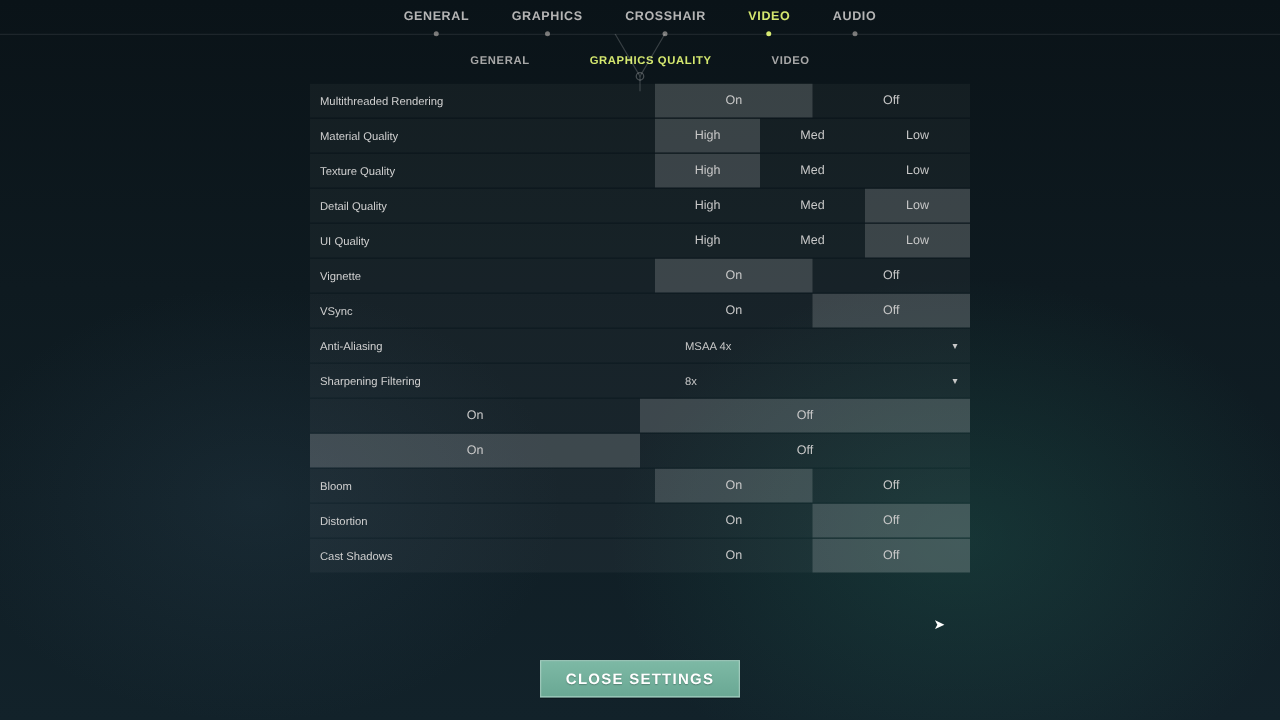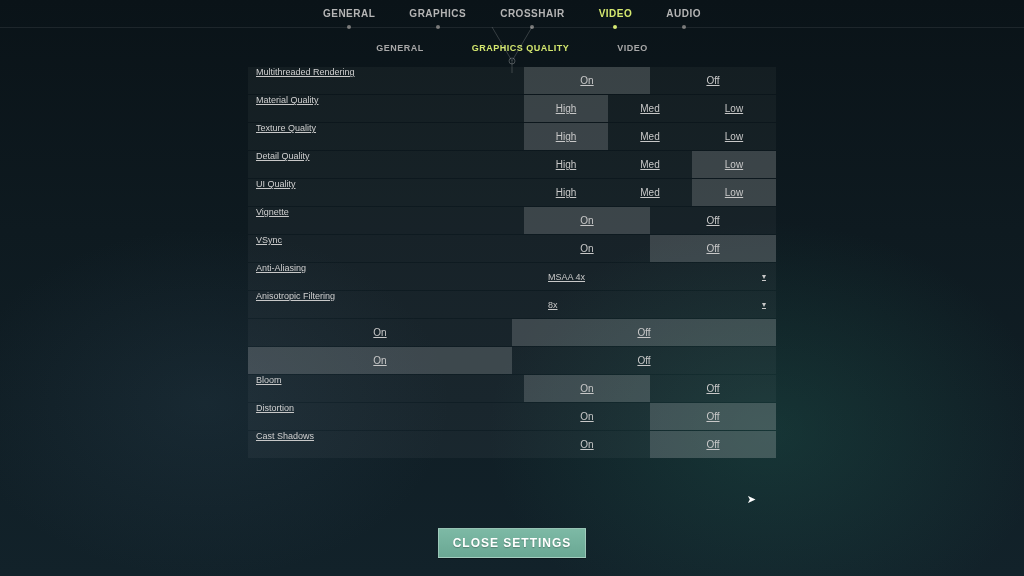--- a/index.html
+++ b/index.html
@@ -38,41 +38,41 @@
   .subtabs .stab { color: #a8a8a8; cursor: pointer; }
   .subtabs .stab.active { color: #d5e86f; }
   .ornament {
     position: absolute; top: 27px; left: 50%; transform: translateX(-50%);
     pointer-events: none;
   }
   .settings {
     width: 528px; margin: 14px auto 0 auto;
   }
   .row {
-    display: flex; height: 27px;
-    background: rgba(255,255,255,0.04); margin-bottom: 1px; text-decoration: underline;
+    display: flex; align-items: center; height: 27px;
+    background: rgba(255,255,255,0.04); margin-bottom: 1px;
   }
   .row .label {
     flex: 0 0 276px; font-size: 9px; color: #d0d0d0;
     padding-left: 8px;
   }
   .opts { display: flex; flex: 1; height: 100%; }
   .opt {
     flex: 1; display: flex; align-items: center; justify-content: center;
     font-size: 10px; color: #c8c8c8; cursor: pointer;
   }
   .opt.sel { background: rgba(255,255,255,0.16); }
   .dropdown {
     flex: 1; display: flex; align-items: center; justify-content: space-between;
     padding: 0 10px 0 24px; font-size: 9px; position: relative; cursor: pointer;
   }
   .chev { font-size: 8px; color: #c8c8c8; }
   .closebtn {
     position: absolute; left: 50%; transform: translateX(-50%);
-    bottom: 18px; width: 148px; height: 30px;
+    bottom: 18px; width: 160px; height: 30px;
     background: linear-gradient(180deg, #7db9a5 0%, #6aa894 100%);
     border: 1px solid rgba(255,255,255,0.3);
     color: #fff; font-size: 12px; font-weight: 600; letter-spacing: 1px;
     display: flex; align-items: center; justify-content: center;
     cursor: pointer; text-shadow: 0 1px 1px rgba(0,0,0,0.25);
     box-shadow: 0 1px 0 rgba(0,0,0,0.3);
   }
   .cursor {
     position: absolute; right: 268px; bottom: 70px;
     font-size: 11px; color: #fff; pointer-events: none;
@@ -157,21 +157,21 @@
       </div>
     </div>
     <div class="row">
       <div class="label">Anti-Aliasing</div>
       <div class="dropdown">
         <span>MSAA 4x</span>
         <span class="chev">▾</span>
       </div>
     </div>
     <div class="row">
-      <div class="label">Anisotropic Filtering</div>
+      <div class="label">Sharpening Filtering</div>
       <div class="dropdown">
         <span>8x</span>
         <span class="chev">▾</span>
       </div>
     </div>
     <div class="row">
       <div class="opts">
         <div class="opt">On</div>
         <div class="opt sel">Off</div>
       </div>

